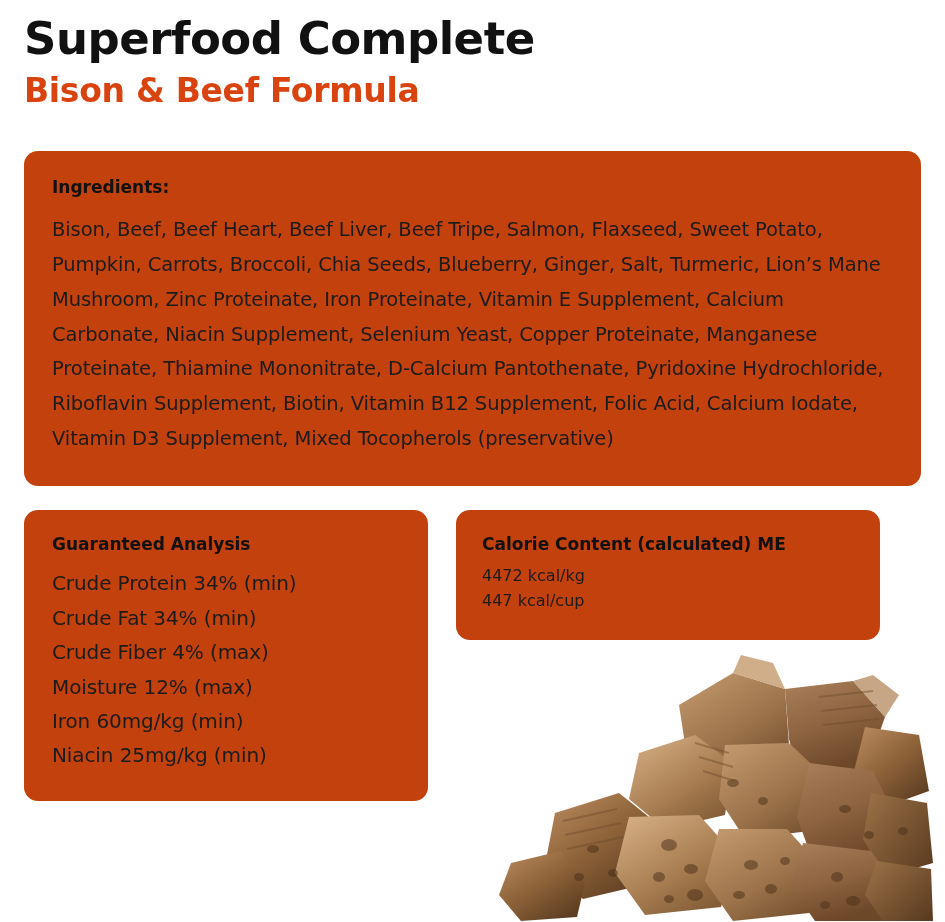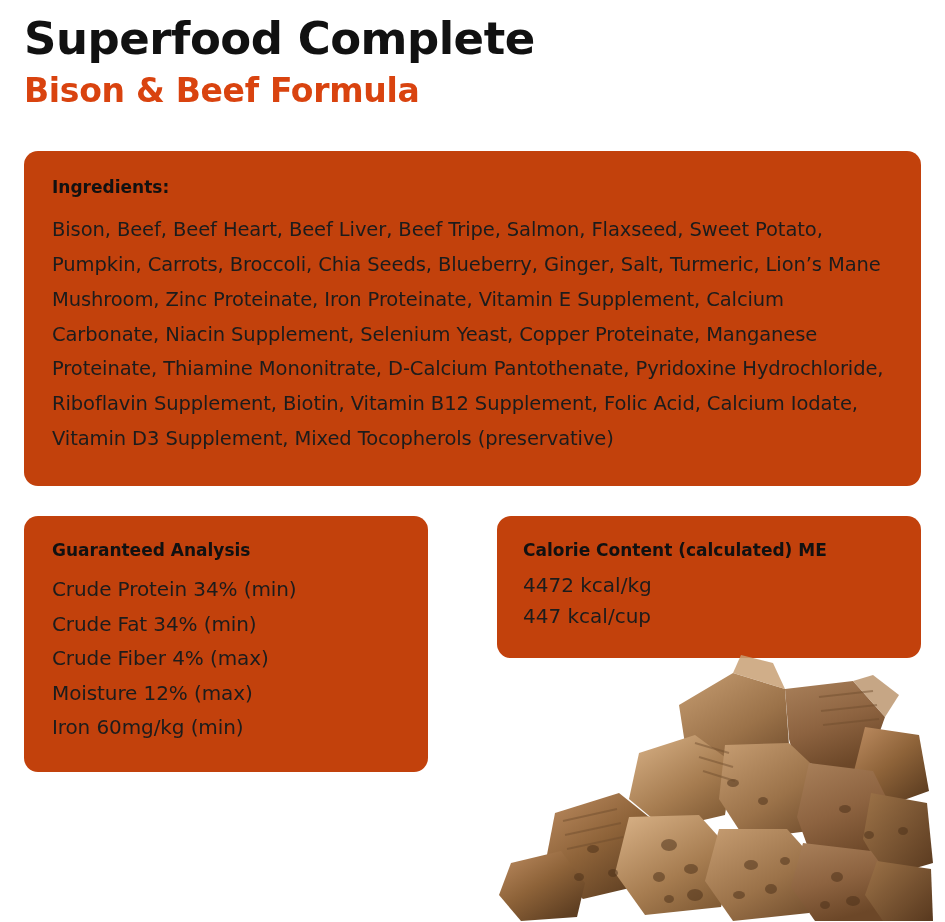--- a/index.html
+++ b/index.html
@@ -67,24 +67,23 @@
     font-size: 19.5px;
     line-height: 1.78;
     color: #1c1c1c;
     margin: 0;
     letter-spacing: -0.1px;
   }
 
   
   .lower-row {
     display: flex;
-    gap: 36px;
-    margin-top: 30px;
+    gap: 28px;
+    margin-top: 24px;
     align-items: flex-start;
-    justify-content: space-between;
   }
 
   .ga-panel {
     width: 404px;
     flex: 0 0 404px;
     padding: 24px 28px 28px 28px;
   }
   .ga-heading {
     font-size: 17px;
     font-weight: bold;
@@ -110,21 +109,21 @@
     position: relative;
     z-index: 1;
   }
   .calorie-heading {
     font-size: 17px;
     font-weight: bold;
     color: #111111;
     margin: 0 0 10px 0;
   }
   .calorie-line {
-    font-size: 20px;
+    font-size: 16px;
     line-height: 1.55;
     color: #1c1c1c;
     margin: 0;
   }
 
   
   .photo {
     position: absolute;
     right: 12px;
     bottom: 0;
@@ -157,20 +156,21 @@
   <div class="lower-row">
 
     <section class="panel ga-panel">
       <div class="ga-heading">Guaranteed Analysis</div>
       <ul class="ga-list">
         <li>Crude Protein 34% (min)</li>
         <li>Crude Fat 34% (min)</li>
         <li>Crude Fiber 4% (max)</li>
         <li>Moisture 12% (max)</li>
         <li>Iron 60mg/kg (min)</li>
+        <li>Niacin 25mg/kg (min)</li>
       </ul>
     </section>
 
     <section class="panel calorie-panel">
       <div class="calorie-heading">Calorie Content (calculated) ME</div>
       <p class="calorie-line">4472 kcal/kg</p>
       <p class="calorie-line">447 kcal/cup</p>
     </section>
 
   </div>

